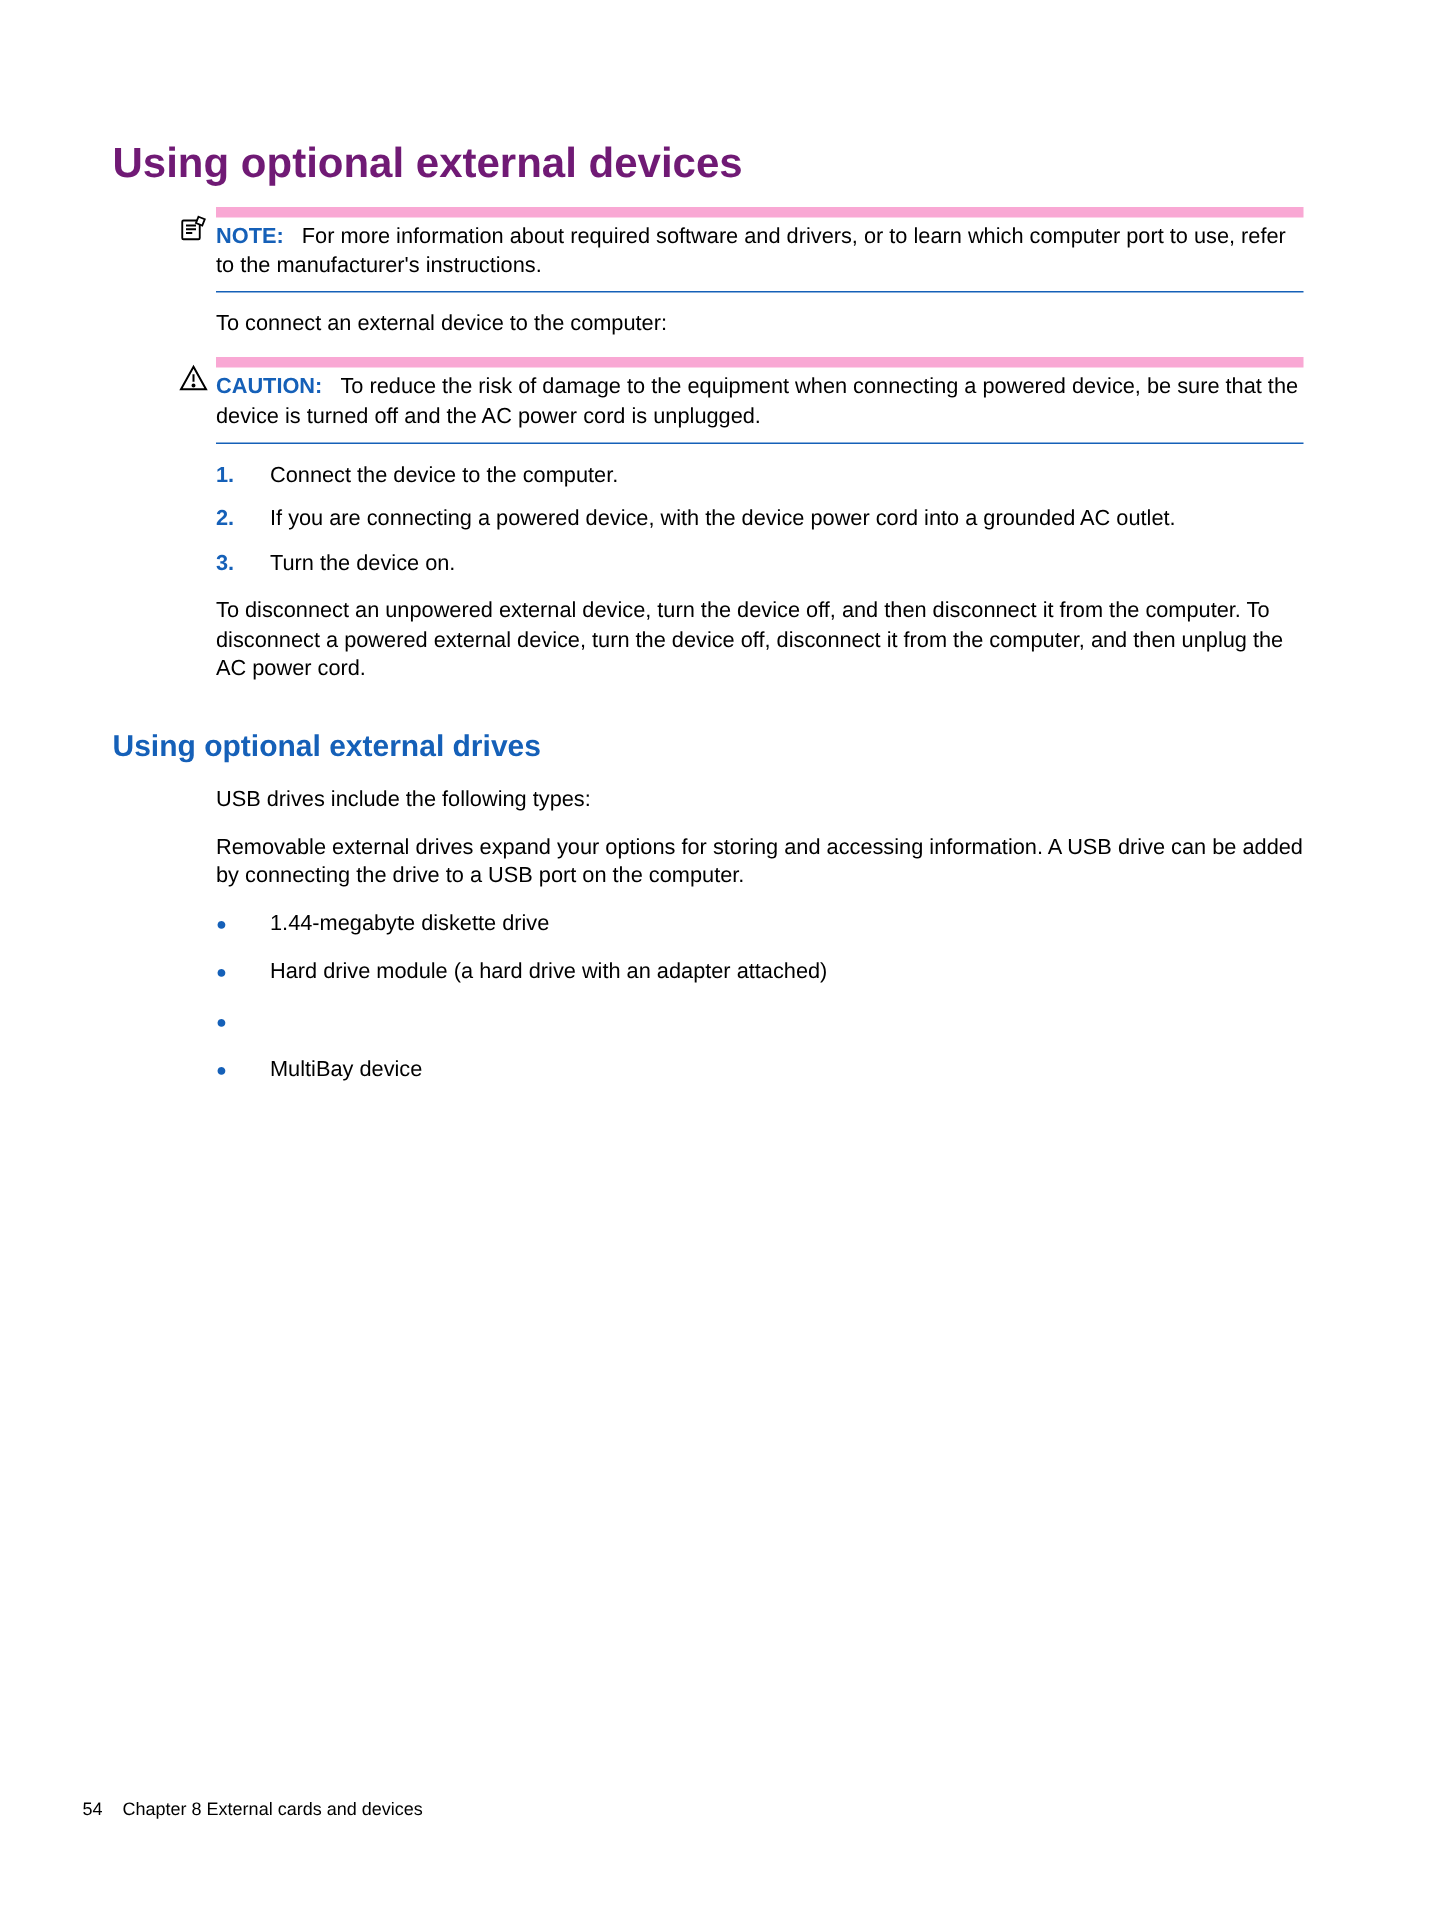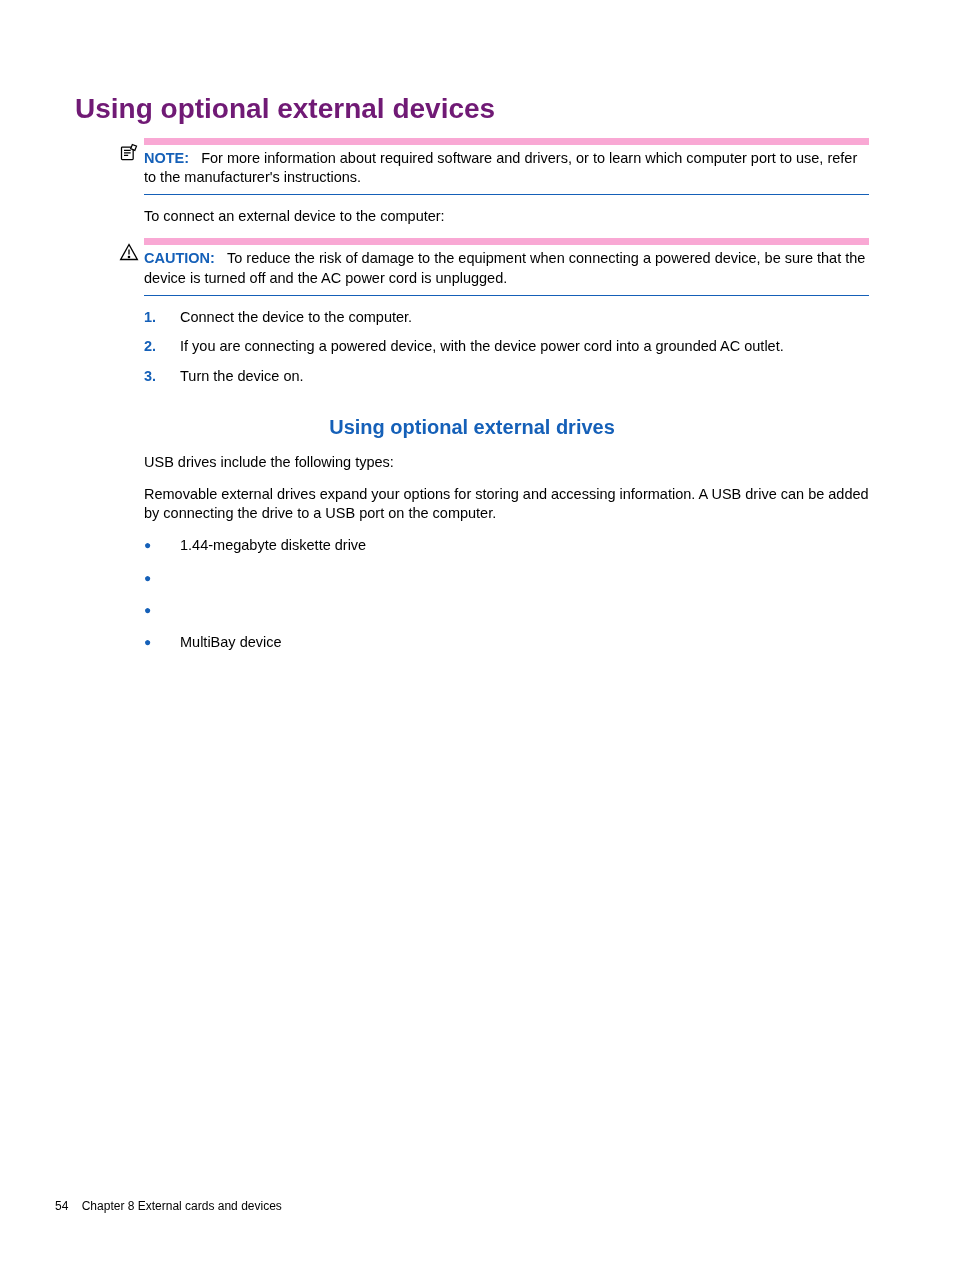--- a/index.html
+++ b/index.html
@@ -20,21 +20,20 @@
     font-size: 28px;
     font-weight: bold;
     color: #701a75;
     margin-bottom: 10px;
   }
   .h2 {
     font-size: 20px;
     font-weight: bold;
     color: #1560b8;
     margin: 28px 0 12px 0;
-    text-align: center;
   }
   .callout {
     border-top: 7px solid #f9a8d4;
     border-bottom: 1px solid #1560b8;
     padding: 4px 0 6px 0;
     margin-bottom: 12px;
     position: relative;
   }
   .callout-wrap {
     position: relative;
@@ -132,34 +131,36 @@
     <li>
         <span class="num">2.</span>
         <span>If you are connecting a powered device, with the device power cord into a grounded AC outlet.</span>
       </li>
     <li>
         <span class="num">3.</span>
         <span>Turn the device on.</span>
       </li>
   </ol>
 
+  <div class="para">To disconnect an unpowered external device, turn the device off, and then disconnect it from the computer. To disconnect a powered external device, turn the device off, disconnect it from the computer, and then unplug the AC power cord.</div>
 
   <div class="h2">Using optional external drives</div>
 
   <div class="para">USB drives include the following types:</div>
 
   <div class="para">Removable external drives expand your options for storing and accessing information. A USB drive can be added by connecting the drive to a USB port on the computer.</div>
 
   <ul class="bullets">
     <li>
         <span class="dot">●</span>
         <span>1.44-megabyte diskette drive</span>
       </li>
     <li>
         <span class="dot">●</span>
+        <span>Hard drive module (a hard drive with an adapter attached)</span>
       </li>
     <li>
         <span class="dot">●</span>
       </li>
     <li>
         <span class="dot">●</span>
         <span>MultiBay device</span>
       </li>
   </ul>
 

